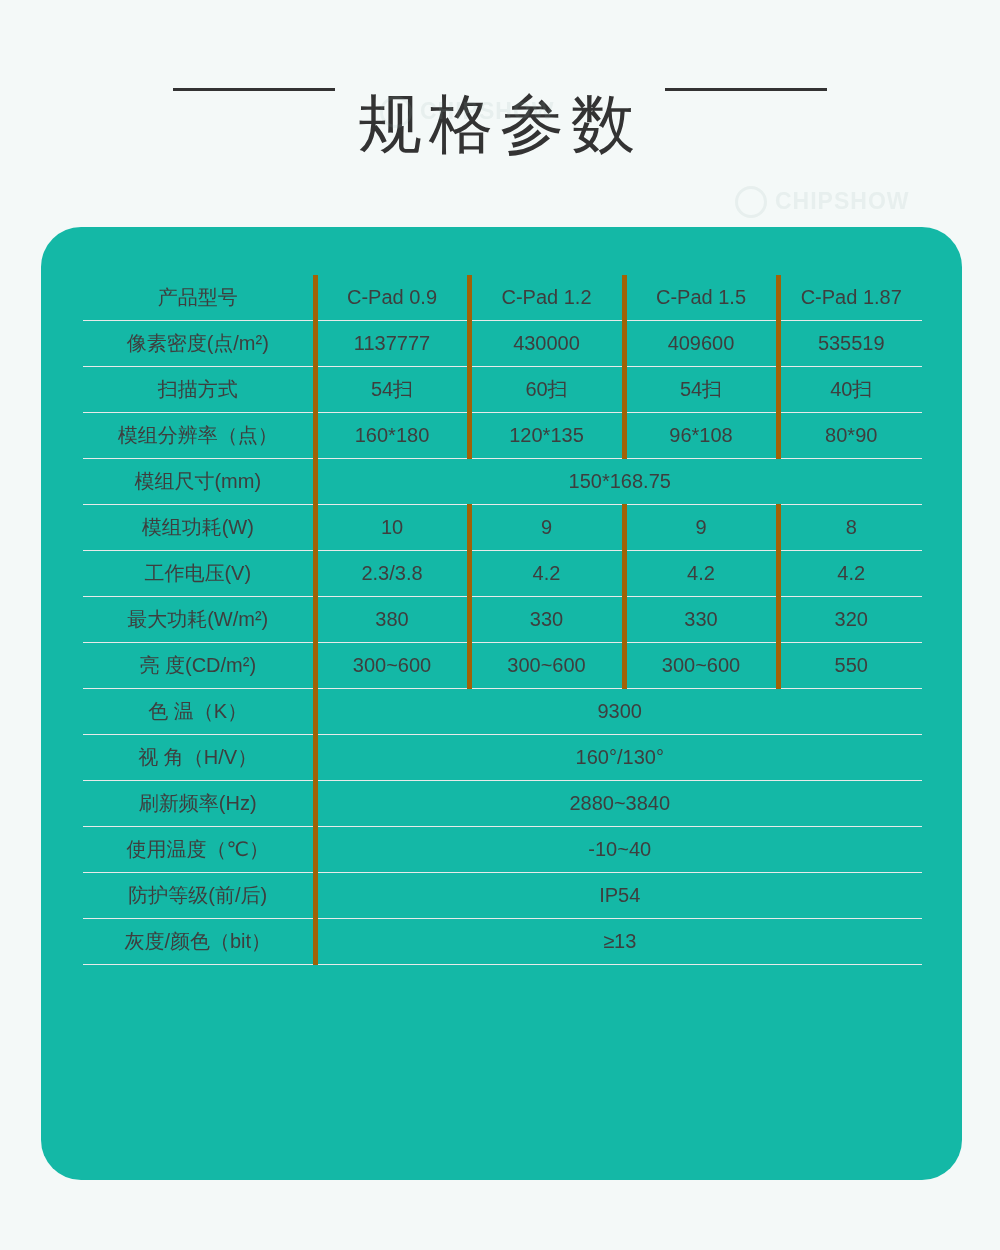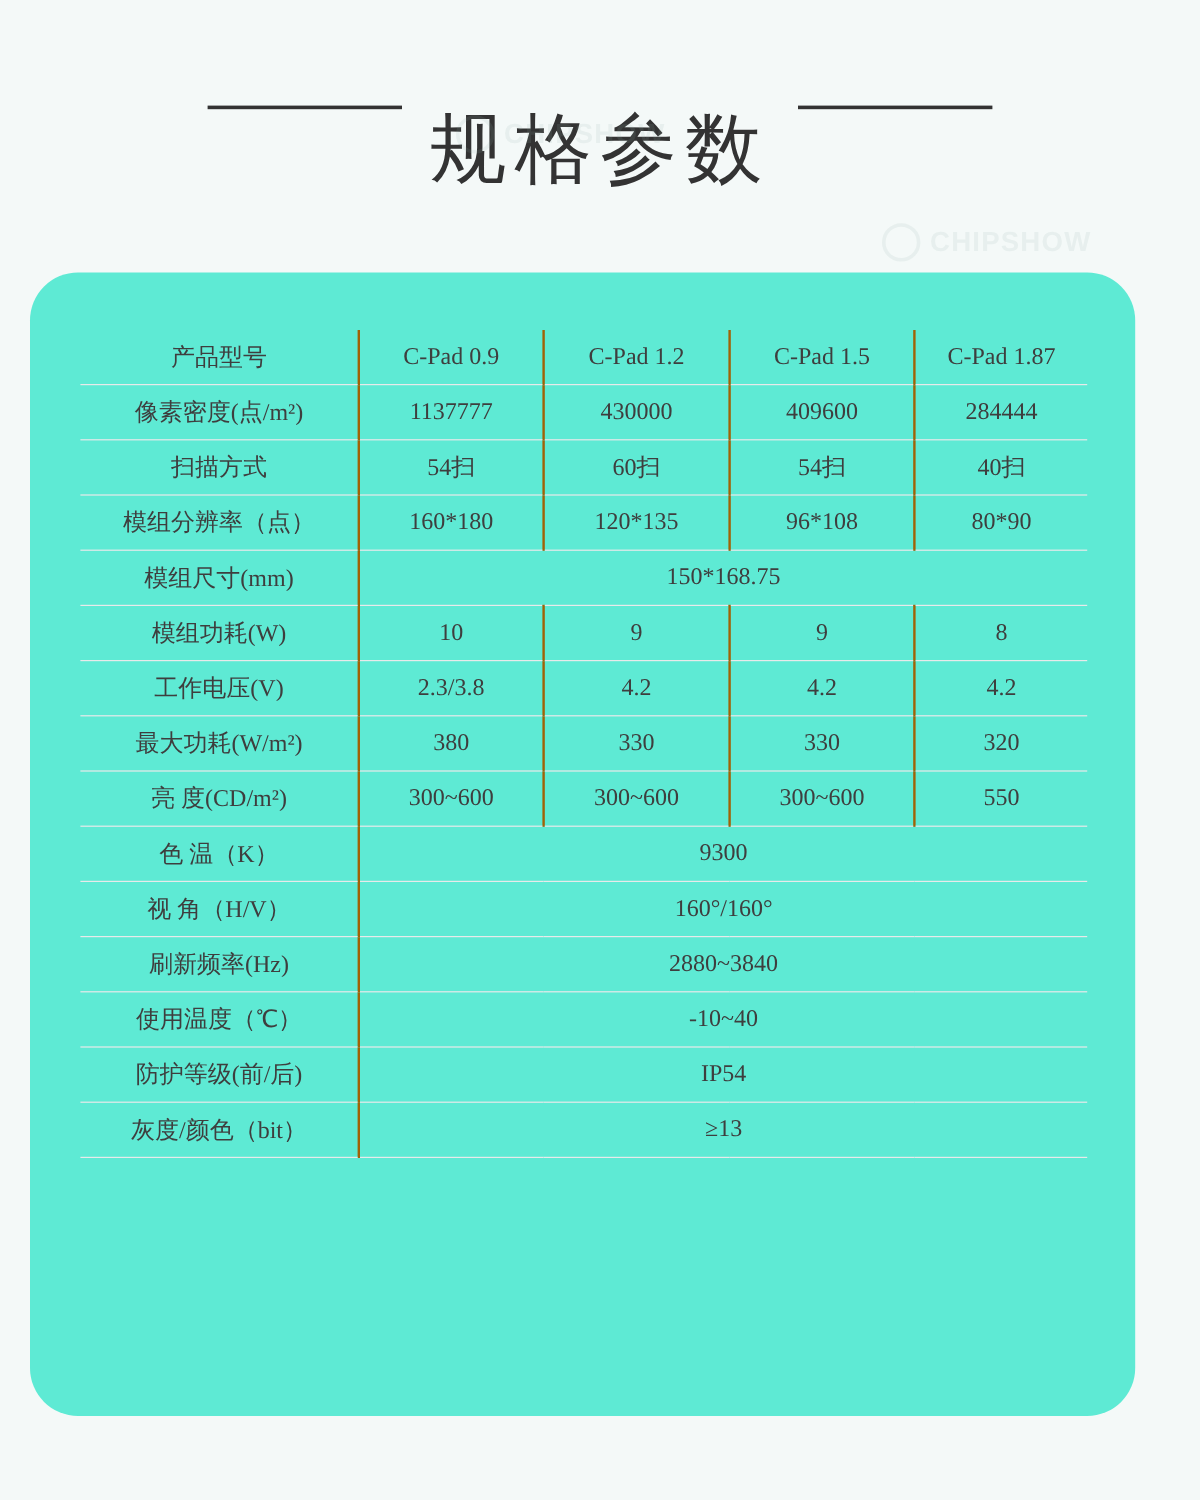--- a/index.html
+++ b/index.html
@@ -24,36 +24,35 @@
     position:absolute;display:flex;align-items:center;gap:8px;
     color:rgba(150,175,172,0.13);pointer-events:none;
   }
   .wm .wm-circle{
     width:26px;height:26px;border:3px solid rgba(150,175,172,0.13);
     border-radius:50%;flex:0 0 auto;
   }
   .wm .wm-text{font-weight:700;font-size:23px;letter-spacing:1px;line-height:1.1;}
   
   .card{
-    position:absolute;left:25px;top:227px;width:921px;height:953px;
-    background:#5eead4;border-radius:40px;box-sizing:border-box;
+    position:absolute;left:41px;top:227px;width:921px;height:953px;
+    background:#14b8a6;border-radius:40px;box-sizing:border-box;
     padding:48px 40px 0 42px;
-    font-family:Liberation Serif, serif;
   }
   
   table.spec{
     width:839px;border-collapse:collapse;table-layout:fixed;
     font-size:20px;color:#3e3e3e;
   }
   table.spec tr{border-bottom:1px solid #e8eaea;}
   table.spec td{
     height:45px;padding:0 4px;text-align:center;vertical-align:middle;
     overflow:hidden;white-space:nowrap;
   }
-  table.spec td.v{border-left:2px solid #a16207;}
+  table.spec td.v{border-left:5px solid #a16207;}
   table.spec td.label{border-left:none;}
 </style>
 </head>
 <body>
 
 <div class="title-wrap">
   <span class="title-dash"></span>
   <span class="title-text">规格参数</span>
   <span class="title-dash"></span>
 </div>
@@ -86,21 +85,21 @@
         <td class="v">C-Pad 0.9</td>
         <td class="v">C-Pad 1.2</td>
         <td class="v">C-Pad 1.5</td>
         <td class="v">C-Pad 1.87</td>
       </tr>
         <tr>
           <td class="label">像素密度(点/m²)</td>
           <td class="v">1137777</td>
           <td class="v">430000</td>
           <td class="v">409600</td>
-          <td class="v">284444</td>
+          <td class="v">535519</td>
         </tr>
         <tr>
           <td class="label">扫描方式</td>
           <td class="v">54扫</td>
           <td class="v">60扫</td>
           <td class="v">54扫</td>
           <td class="v">40扫</td>
         </tr>
         <tr>
           <td class="label">模组分辨率（点）</td>
@@ -140,21 +139,21 @@
           <td class="v">300~600</td>
           <td class="v">300~600</td>
           <td class="v">550</td>
         </tr>
         <tr>
           <td class="label">色 温（K）</td>
           <td colspan="4" class="v">9300</td>
         </tr>
         <tr>
           <td class="label">视 角（H/V）</td>
-          <td colspan="4" class="v">160°/160°</td>
+          <td colspan="4" class="v">160°/130°</td>
         </tr>
         <tr>
           <td class="label">刷新频率(Hz)</td>
           <td colspan="4" class="v">2880~3840</td>
         </tr>
         <tr>
           <td class="label">使用温度（℃）</td>
           <td colspan="4" class="v">-10~40</td>
         </tr>
         <tr>

